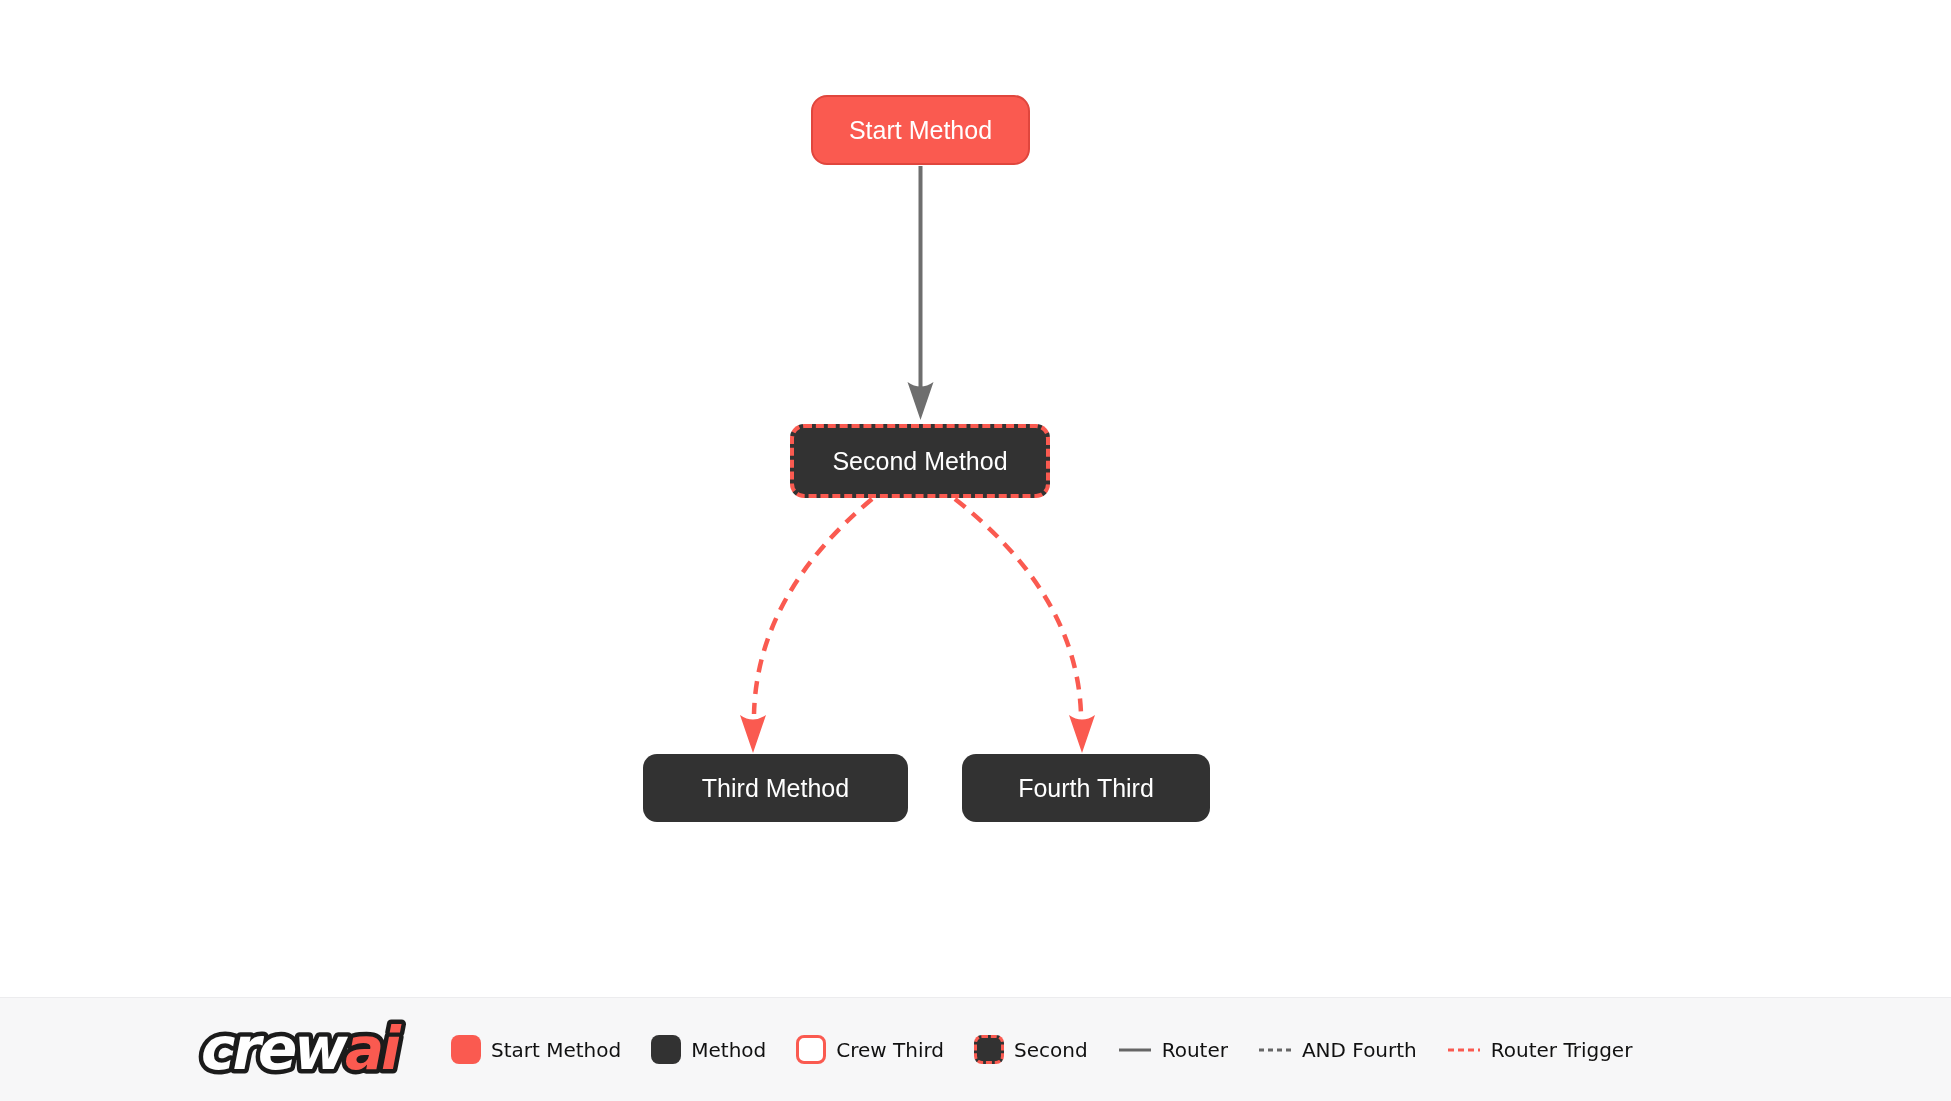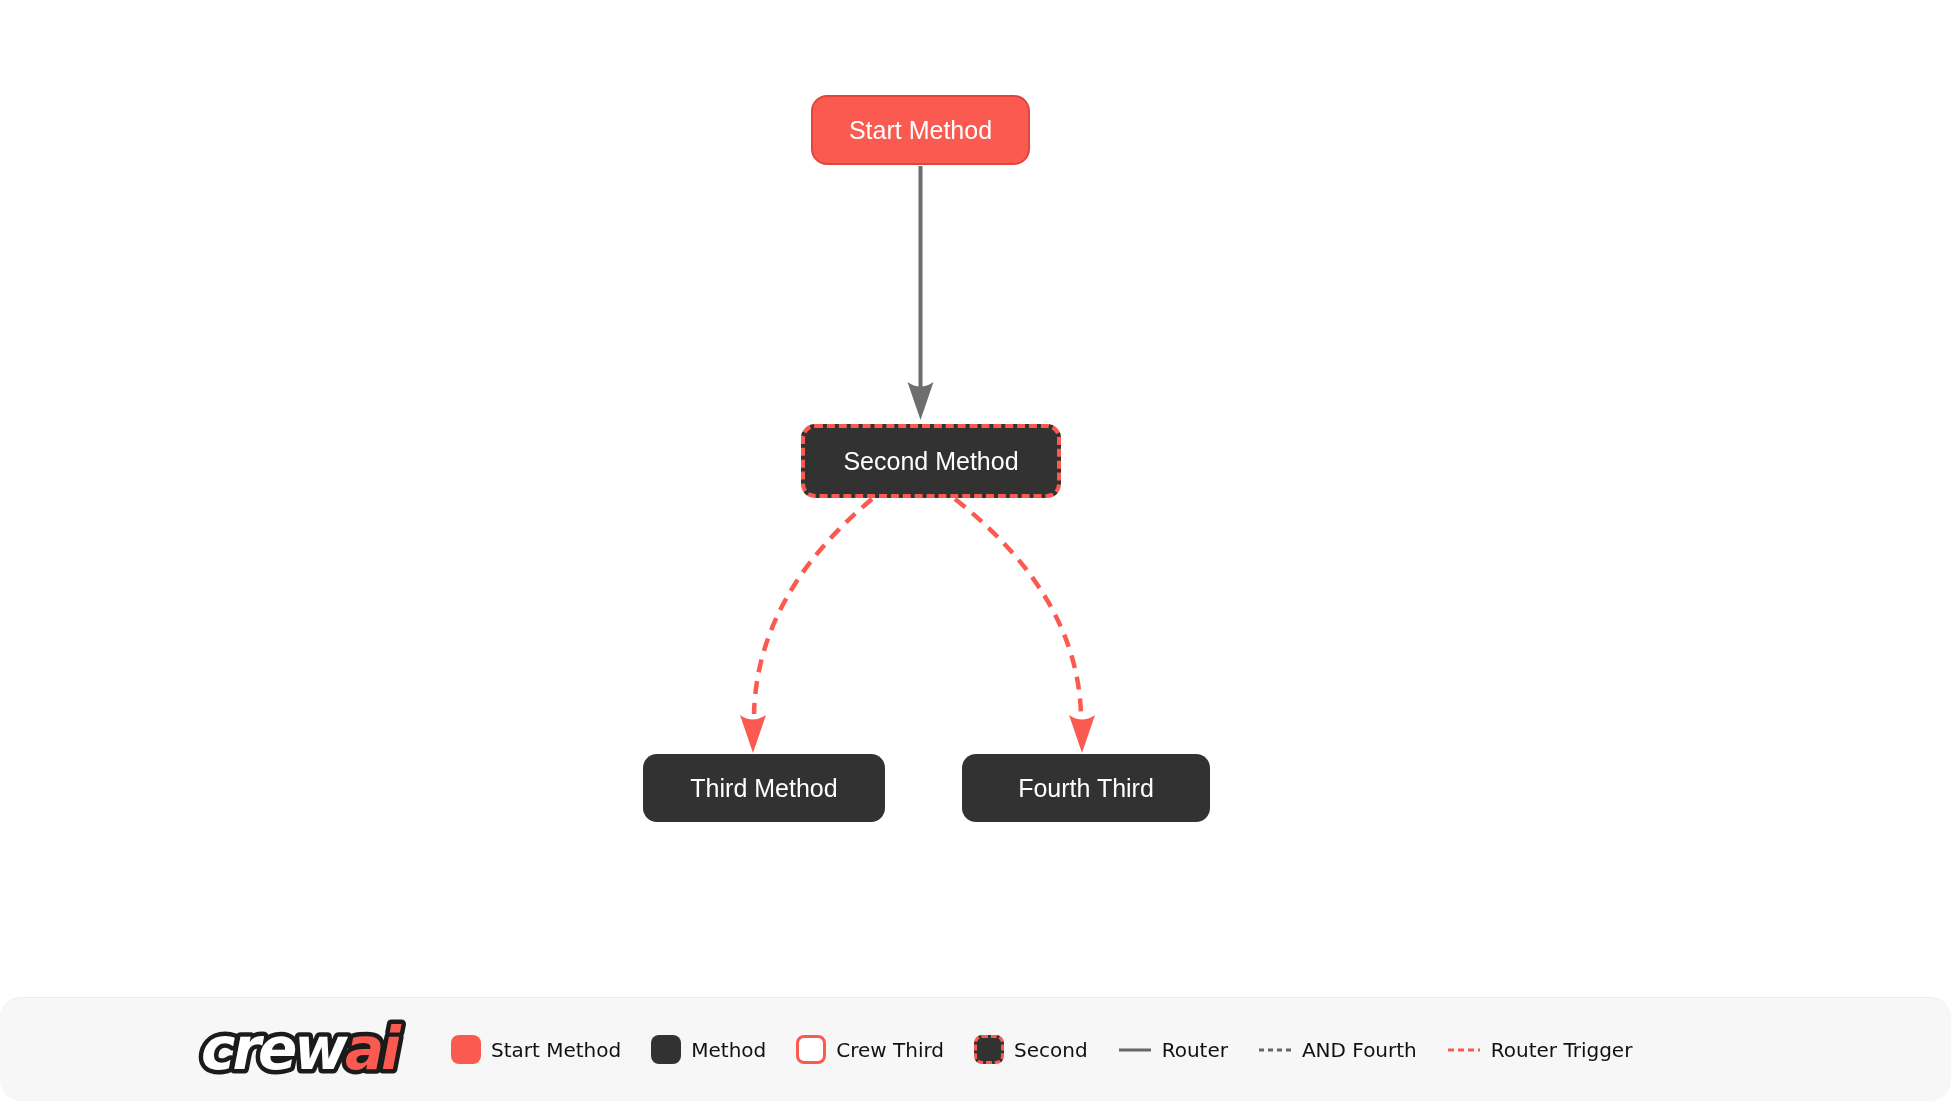--- a/index.html
+++ b/index.html
@@ -45,33 +45,32 @@
     background: var(--accent);
     border: 2px solid var(--accent_dark);
     border-radius: 16px;
   }
   .node-method { background: var(--node_dark); }
   .node-router {
     background: var(--node_dark);
     border: 4px dashed var(--accent);
   }
   #node-start  { left: 811px; top: 95px;  width: 219px; height: 70px; }
-  #node-second { left: 790px; top: 424px; width: 260px; height: 74px; margin-left: 11px; }
-  #node-third  { left: 643px; top: 754px; width: 242px; height: 68px; }
+  #node-second { left: 790px; top: 424px; width: 260px; height: 74px; }
+  #node-third  { left: 643px; top: 754px; width: 265px; height: 68px; }
   #node-fourth { left: 962px; top: 754px; width: 248px; height: 68px; }
 
   
   .legend-bar {
     position: absolute; left: 0; right: 0; bottom: 0;
     height: 104px;
     background: var(--legend_bg);
     border-top: 1px solid #ECECEE;
     display: flex; align-items: center;
     padding-left: 195px;
-    border-radius: 21px;
   }
   .logo { margin-right: 24px; flex: 0 0 auto; }
   .logo text {
     font-family: "DejaVu Sans", sans-serif;
     font-style: italic;
     font-weight: 800;
     font-size: 58px;
     letter-spacing: -3px;
     paint-order: stroke;
     stroke: #1B1B1B;

